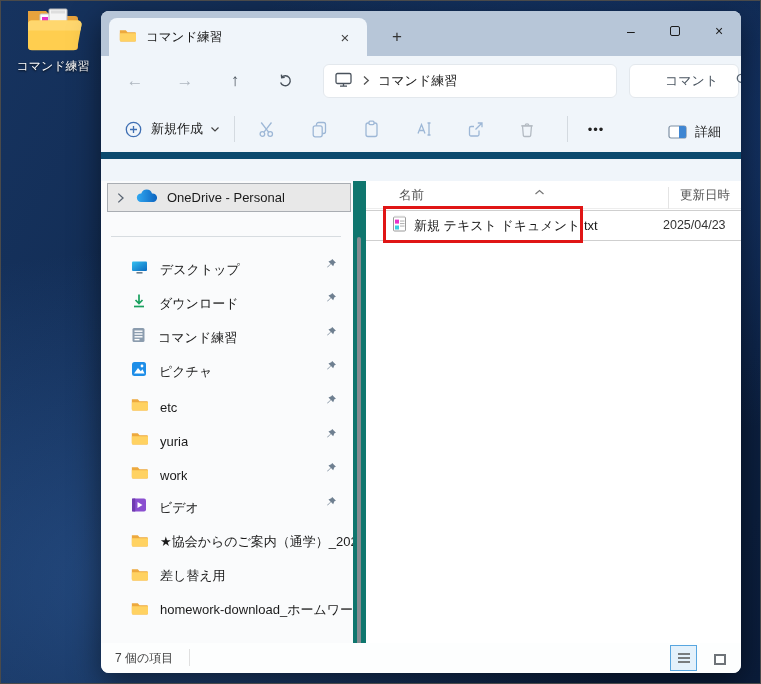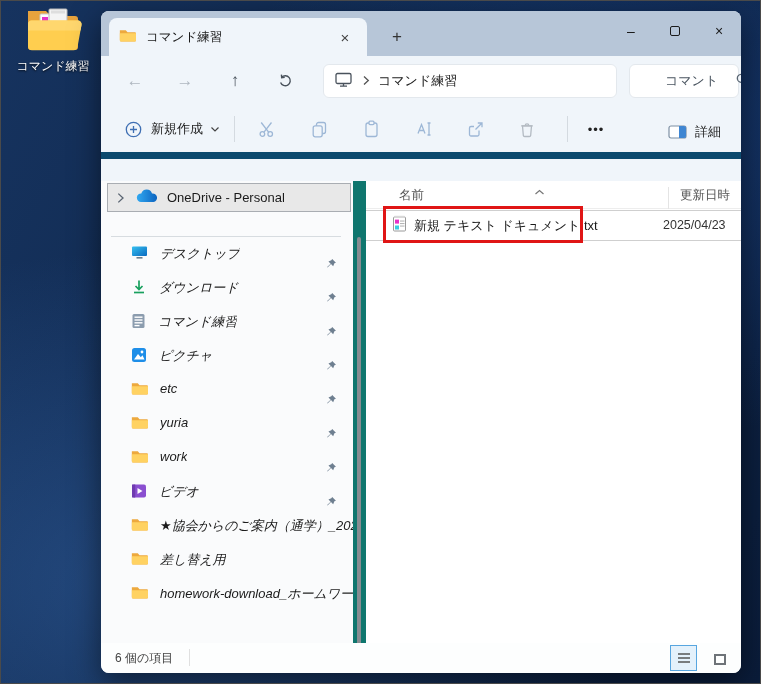--- a/index.html
+++ b/index.html
@@ -52,21 +52,21 @@
   .details-toggle{position:absolute;right:14px;top:8px;height:36px;display:flex;align-items:center;border-radius:5px;padding:0 6px;}
   .details-toggle .dlabel{font-size:13px;color:#1b1b1b;margin-left:8px;}
   
   .content{position:absolute;left:0;top:148px;width:640px;height:484px;background:#0f766e;margin-top:22px;}
   .sidebar{position:absolute;left:0;top:0;width:252px;height:484px;background:#fafbfc;}
   .od-row{position:absolute;left:6px;top:2px;width:244px;height:29px;background:#e8e8e8;
     border:1px solid #a9adb2;display:flex;align-items:center;padding-left:8px;}
   .od-label{font-size:13px;color:#1b1b1b;margin-left:10px;}
   .sb-divider{position:absolute;left:10px;top:55px;width:230px;height:1px;background:#d7dce0;}
   .sb-list{position:absolute;left:0;top:64px;width:252px;}
-  .sb-item{height:34px;display:flex;align-items:flex-start;padding-left:30px;position:relative;font-style:italic;}
+  .sb-item{height:34px;display:flex;align-items:flex-end;padding-left:30px;position:relative;}
   .sb-label{font-size:13px;color:#1b1b1b;margin-left:12px;white-space:nowrap;overflow:hidden;max-width:168px;}
   .sb-label.wide{max-width:210px;}
   .pin{position:absolute;right:16px;top:11px;}
   .sb-scroll{position:absolute;left:256px;top:56px;width:4px;height:408px;background:#878c91;border-radius:2px;}
   
   .main{position:absolute;left:265px;top:0;width:375px;height:484px;background:#fff;}
   .colhead{position:absolute;left:0;top:0;width:375px;height:28px;border-bottom:1px solid #ededed;}
   .col-name{position:absolute;left:33px;top:6px;font-size:12.5px;color:#555;}
   .sortcaret{position:absolute;left:168px;top:1px;}
   .col-date{position:absolute;left:302px;top:6px;width:90px;font-size:12.5px;color:#555;
@@ -449,21 +449,21 @@
           <span class="fdate">2025/04/23</span>
         </div>
 
         <div class="redbox"></div>
       </div>
 
       <div class="hscroll"></div>
     </div>
 
     <div class="statusbar">
-      <span class="count">6 個の項目</span>
+      <span class="count">7 個の項目</span>
       <span class="count-sep"></span>
       <div class="viewbtn1">
         <svg width="14" height="12" viewBox="0 0 14 12">
           <line x1="1" y1="2" x2="13" y2="2" stroke="#555" stroke-width="1.5"></line>
           <line x1="1" y1="6" x2="13" y2="6" stroke="#555" stroke-width="1.5"></line>
           <line x1="1" y1="10" x2="13" y2="10" stroke="#555" stroke-width="1.5"></line>
         </svg>
       </div>
       <div class="viewbtn2">
         <span class="sqico"></span>

